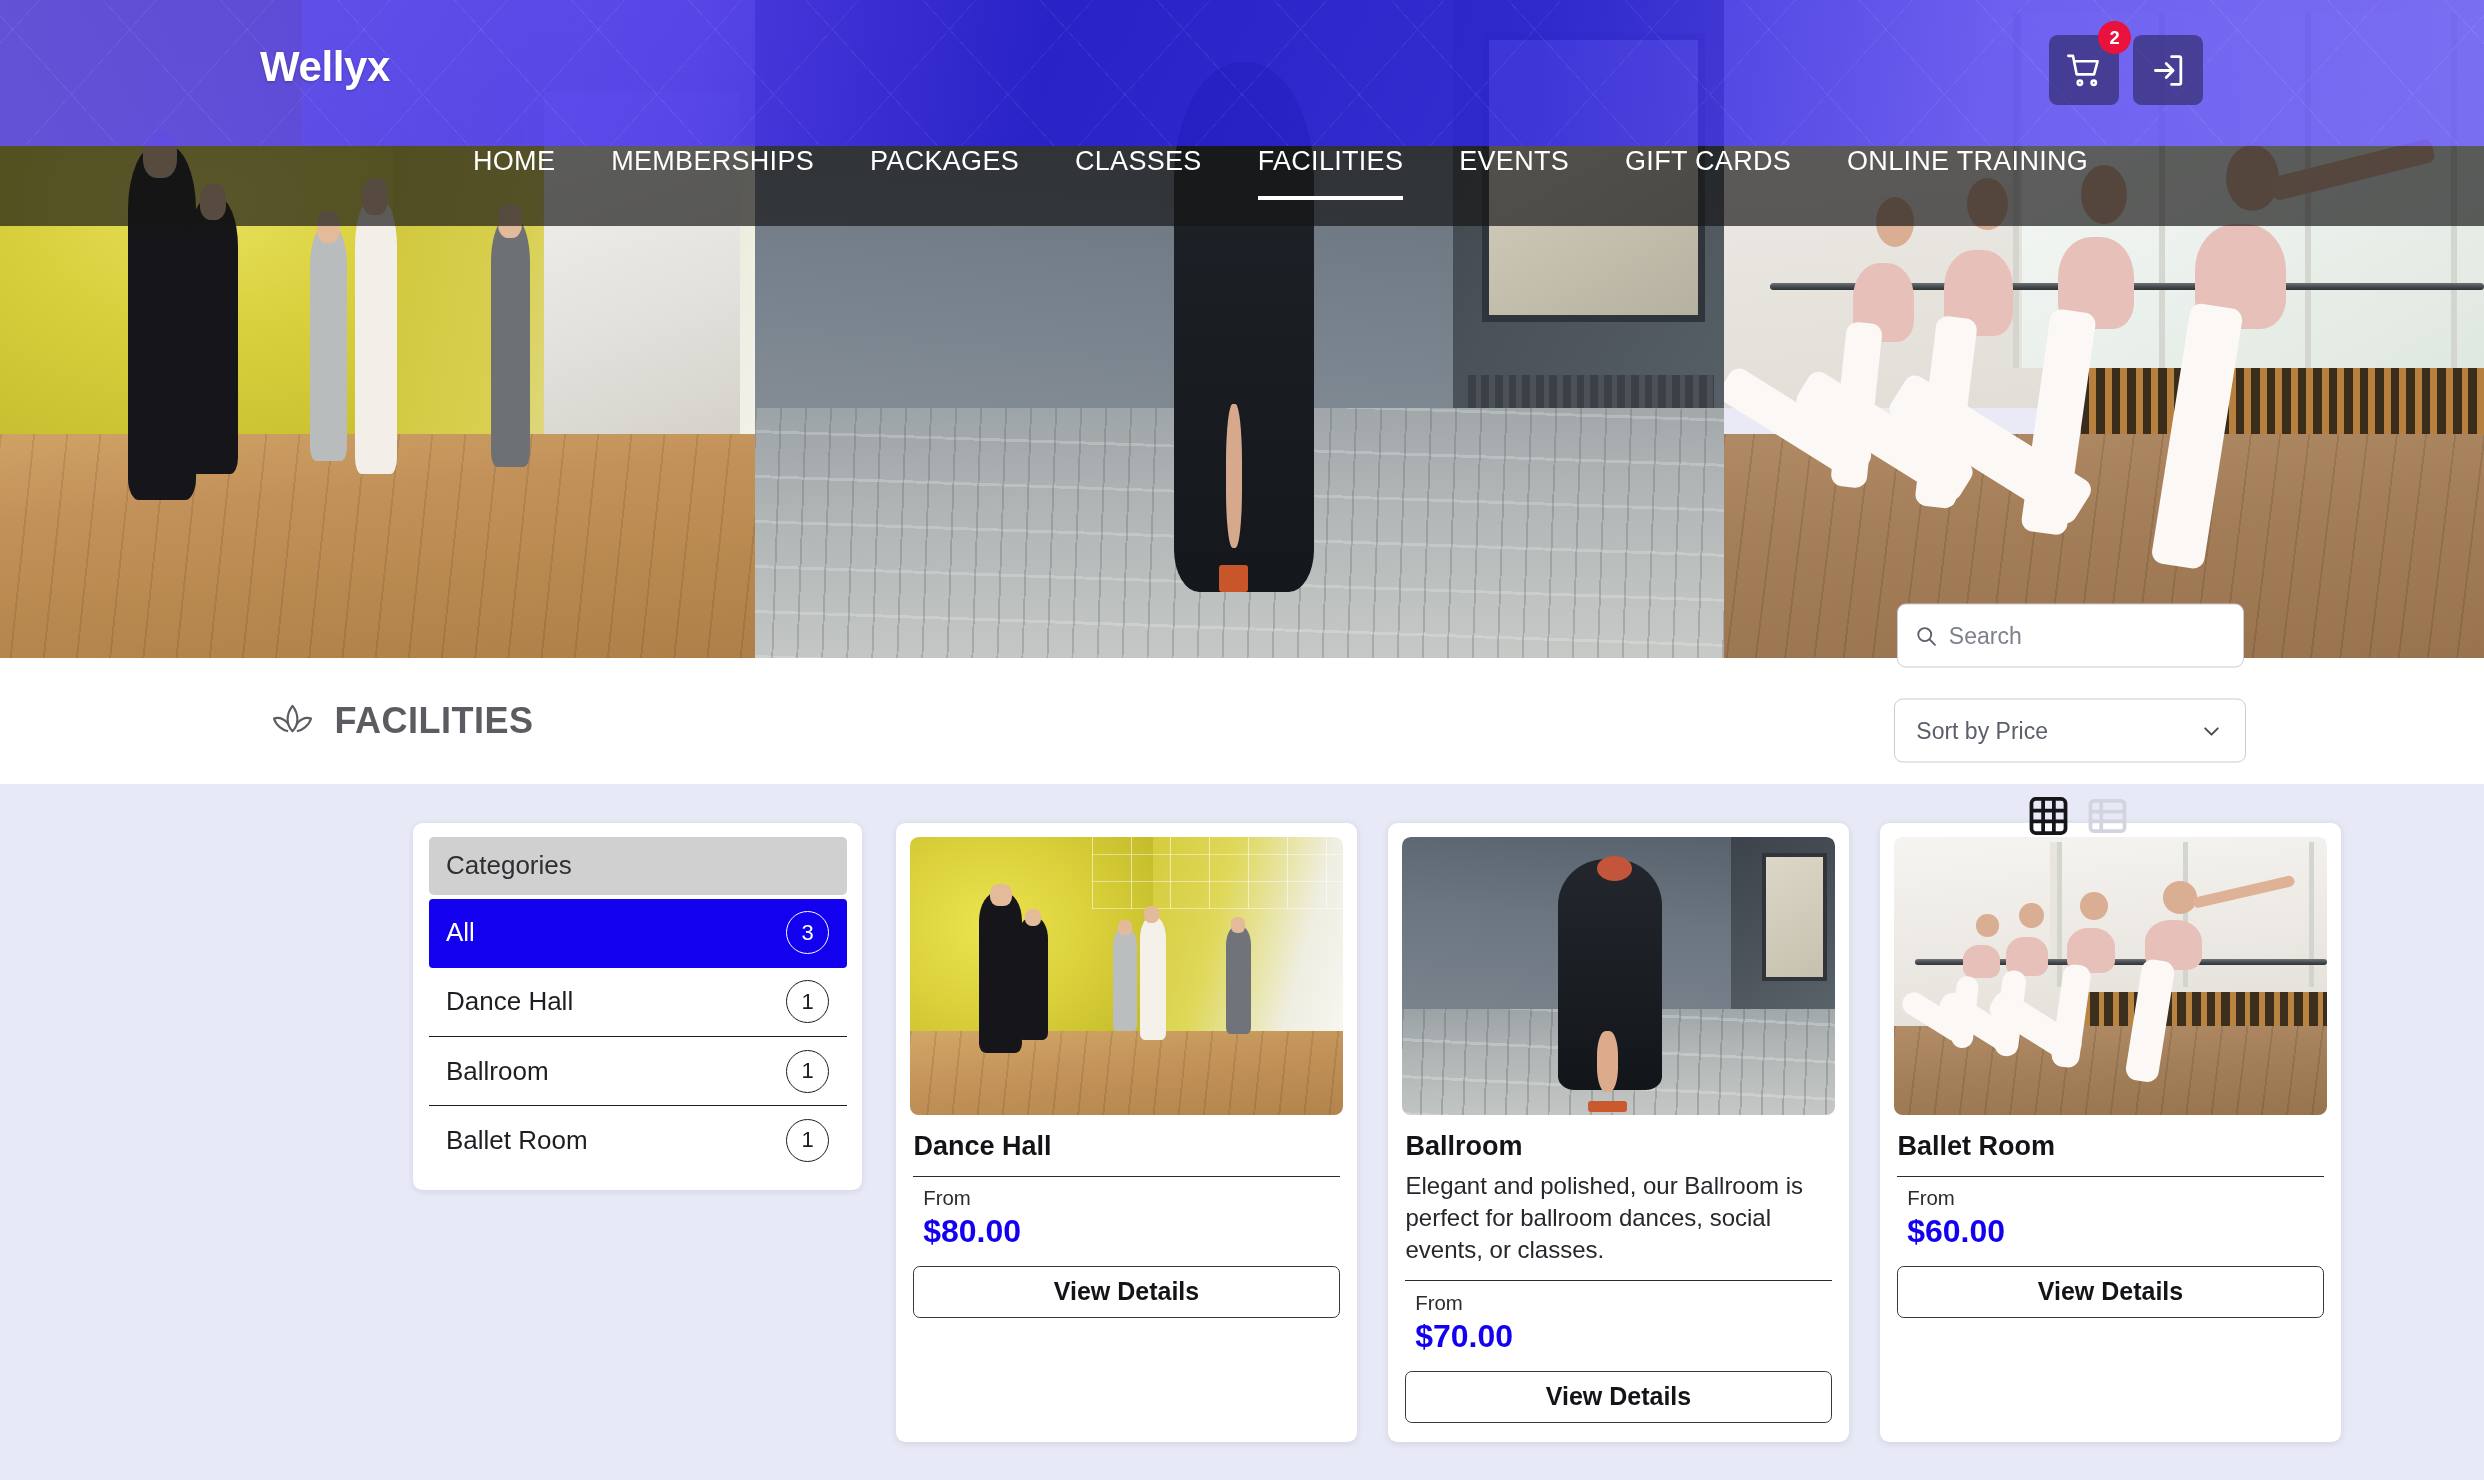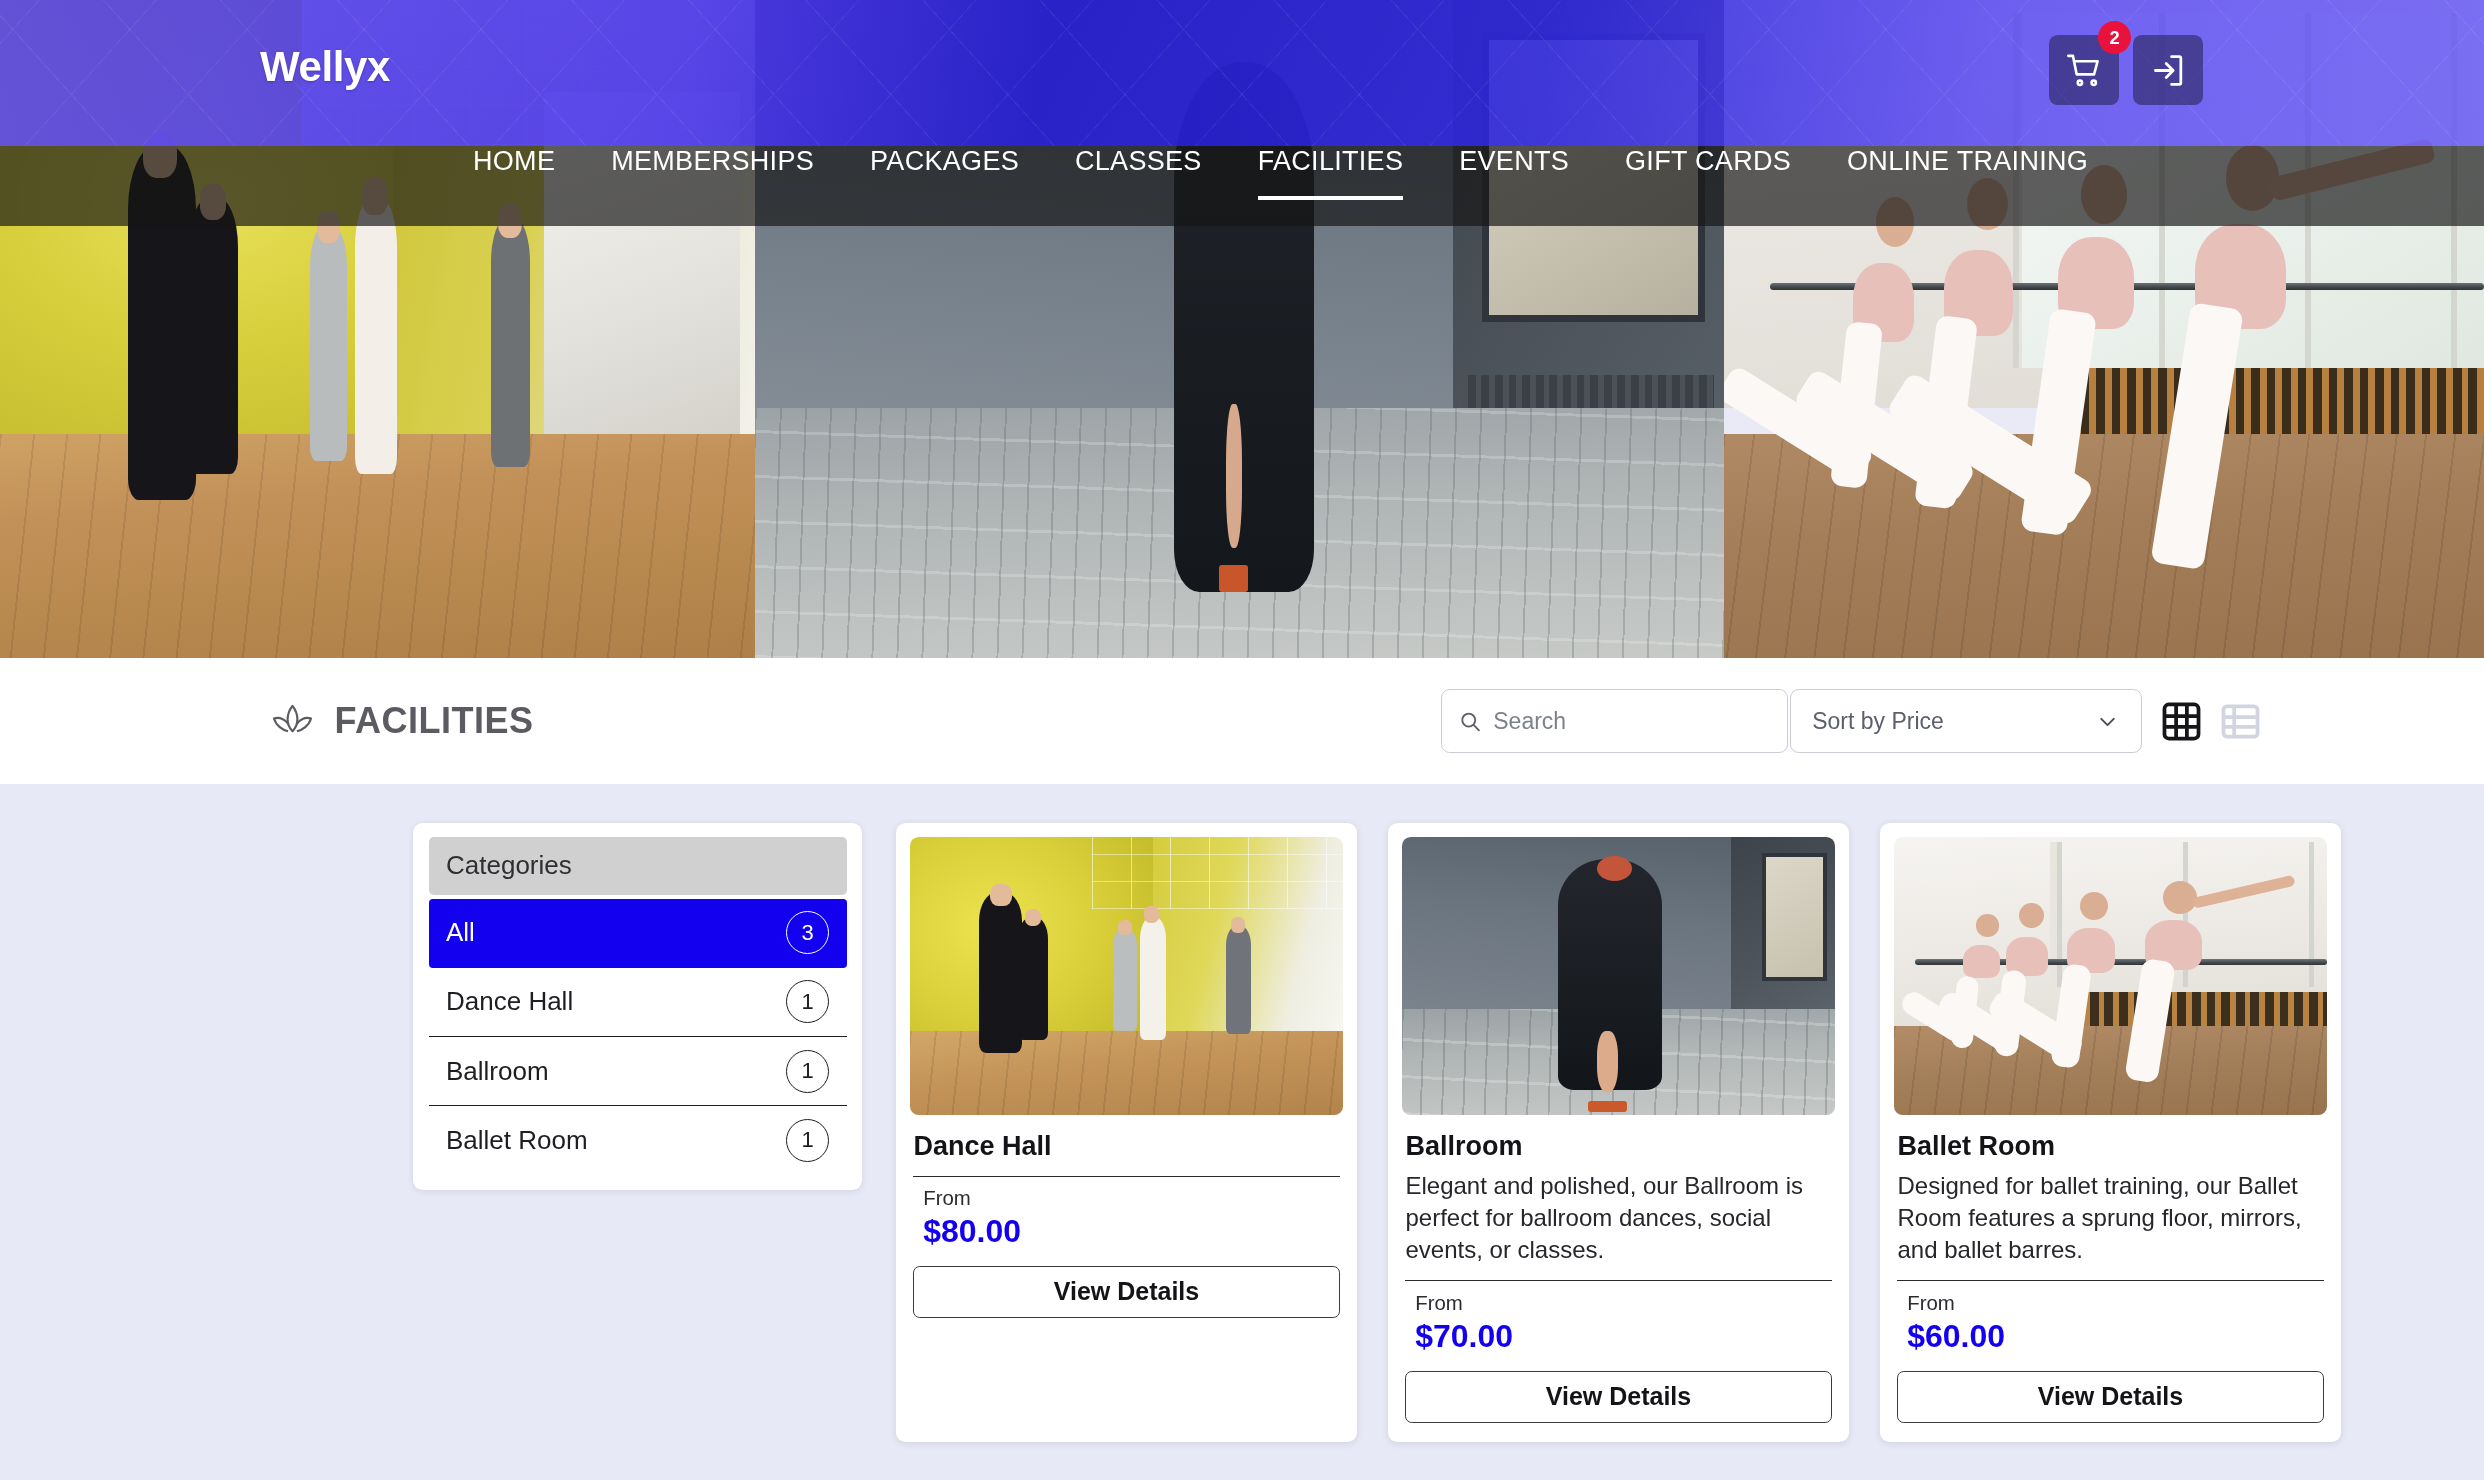--- a/index.html
+++ b/index.html
@@ -212,22 +212,22 @@
     display: flex; align-items: center;
   }
   .page-title {
     display: flex; align-items: center; gap: 19.4px;
     margin-left: 270px;
   }
   .page-title .title-text {
     font-size: 36px; font-weight: 700; color: #5b5b62; letter-spacing: 0.5px;
   }
   .toolbar-right {
-    position: absolute; right: 221px; top: 50%; transform: translateY(-50%);
-    display: flex; align-items: center; gap: 2px;
+    position: absolute; right: 238px; top: 50%; transform: translateY(-50%);
+    display: flex; align-items: center; gap: 31px; flex-direction: column;
   }
   .search-box {
     position: relative; width: 347px; height: 64px;
     border: 1.5px solid #c9ccd4; border-radius: 8.7px;
     background: #fff; display: flex; align-items: center; padding: 0 17.5px;
     gap: 11.6px;
   }
   .search-box input {
     border: 0; outline: 0; font-size: 23px; color: #5b5f6b;
     font-family: "Liberation Sans", sans-serif; width: 100%; background: transparent;
@@ -591,21 +591,20 @@
           <div class="hd" style="left:43%;top:20%;width:6.4%;height:10%"></div>
           <div class="lo" style="left:26%;top:36%;width:9.5%;height:14%"></div>
           <div class="lg" style="left:23%;top:48%;width:5.6%;height:31%;transform:rotate(7deg)"></div>
           <div class="lg" style="left:14%;top:46%;width:5.2%;height:26%;transform:rotate(-58deg)"></div>
           <div class="hd" style="left:29%;top:24%;width:5.6%;height:9%"></div>
           <div class="lo" style="left:16%;top:39%;width:8.5%;height:12%"></div>
           <div class="lg" style="left:13%;top:50%;width:5%;height:26%;transform:rotate(6deg)"></div>
           <div class="hd" style="left:19%;top:28%;width:5.2%;height:8%"></div>
         </div>
         <div class="card-title">Ballet Room</div>
-        <div class="card-desc">Designed for ballet training, our Ballet Room features a sprung floor, mirrors, and ballet barres.</div>
         <hr class="card-rule">
         <div class="card-from">From</div>
         <div class="card-price">$60.00</div>
         <button class="card-btn">View Details</button>
       </div>
 
     </div>
   </div>
 </div>
 

